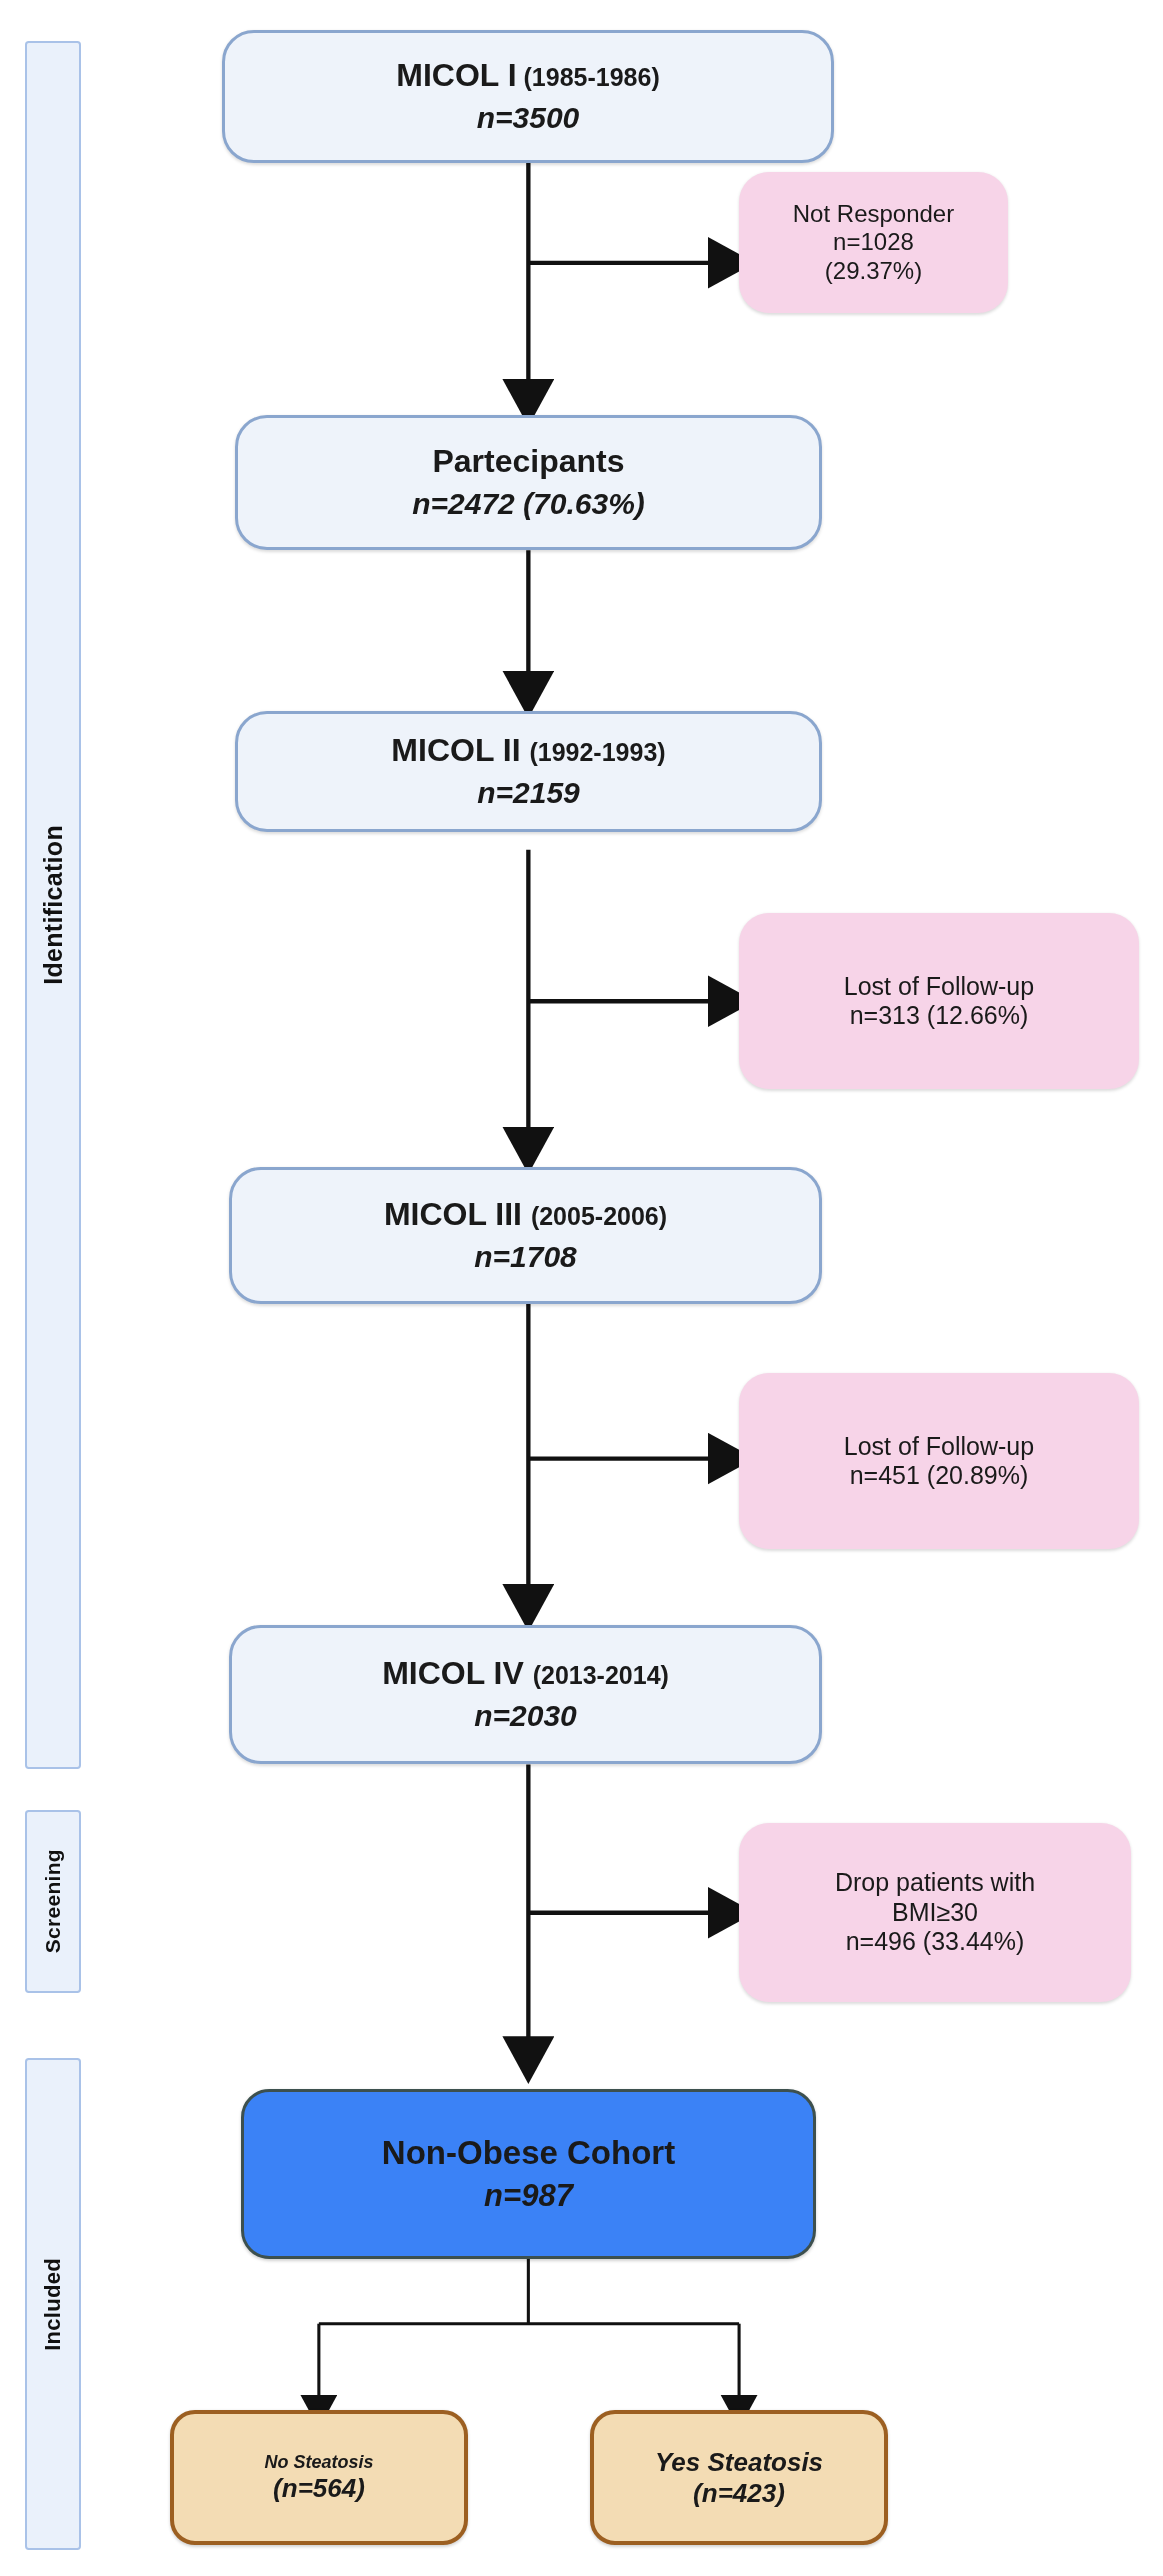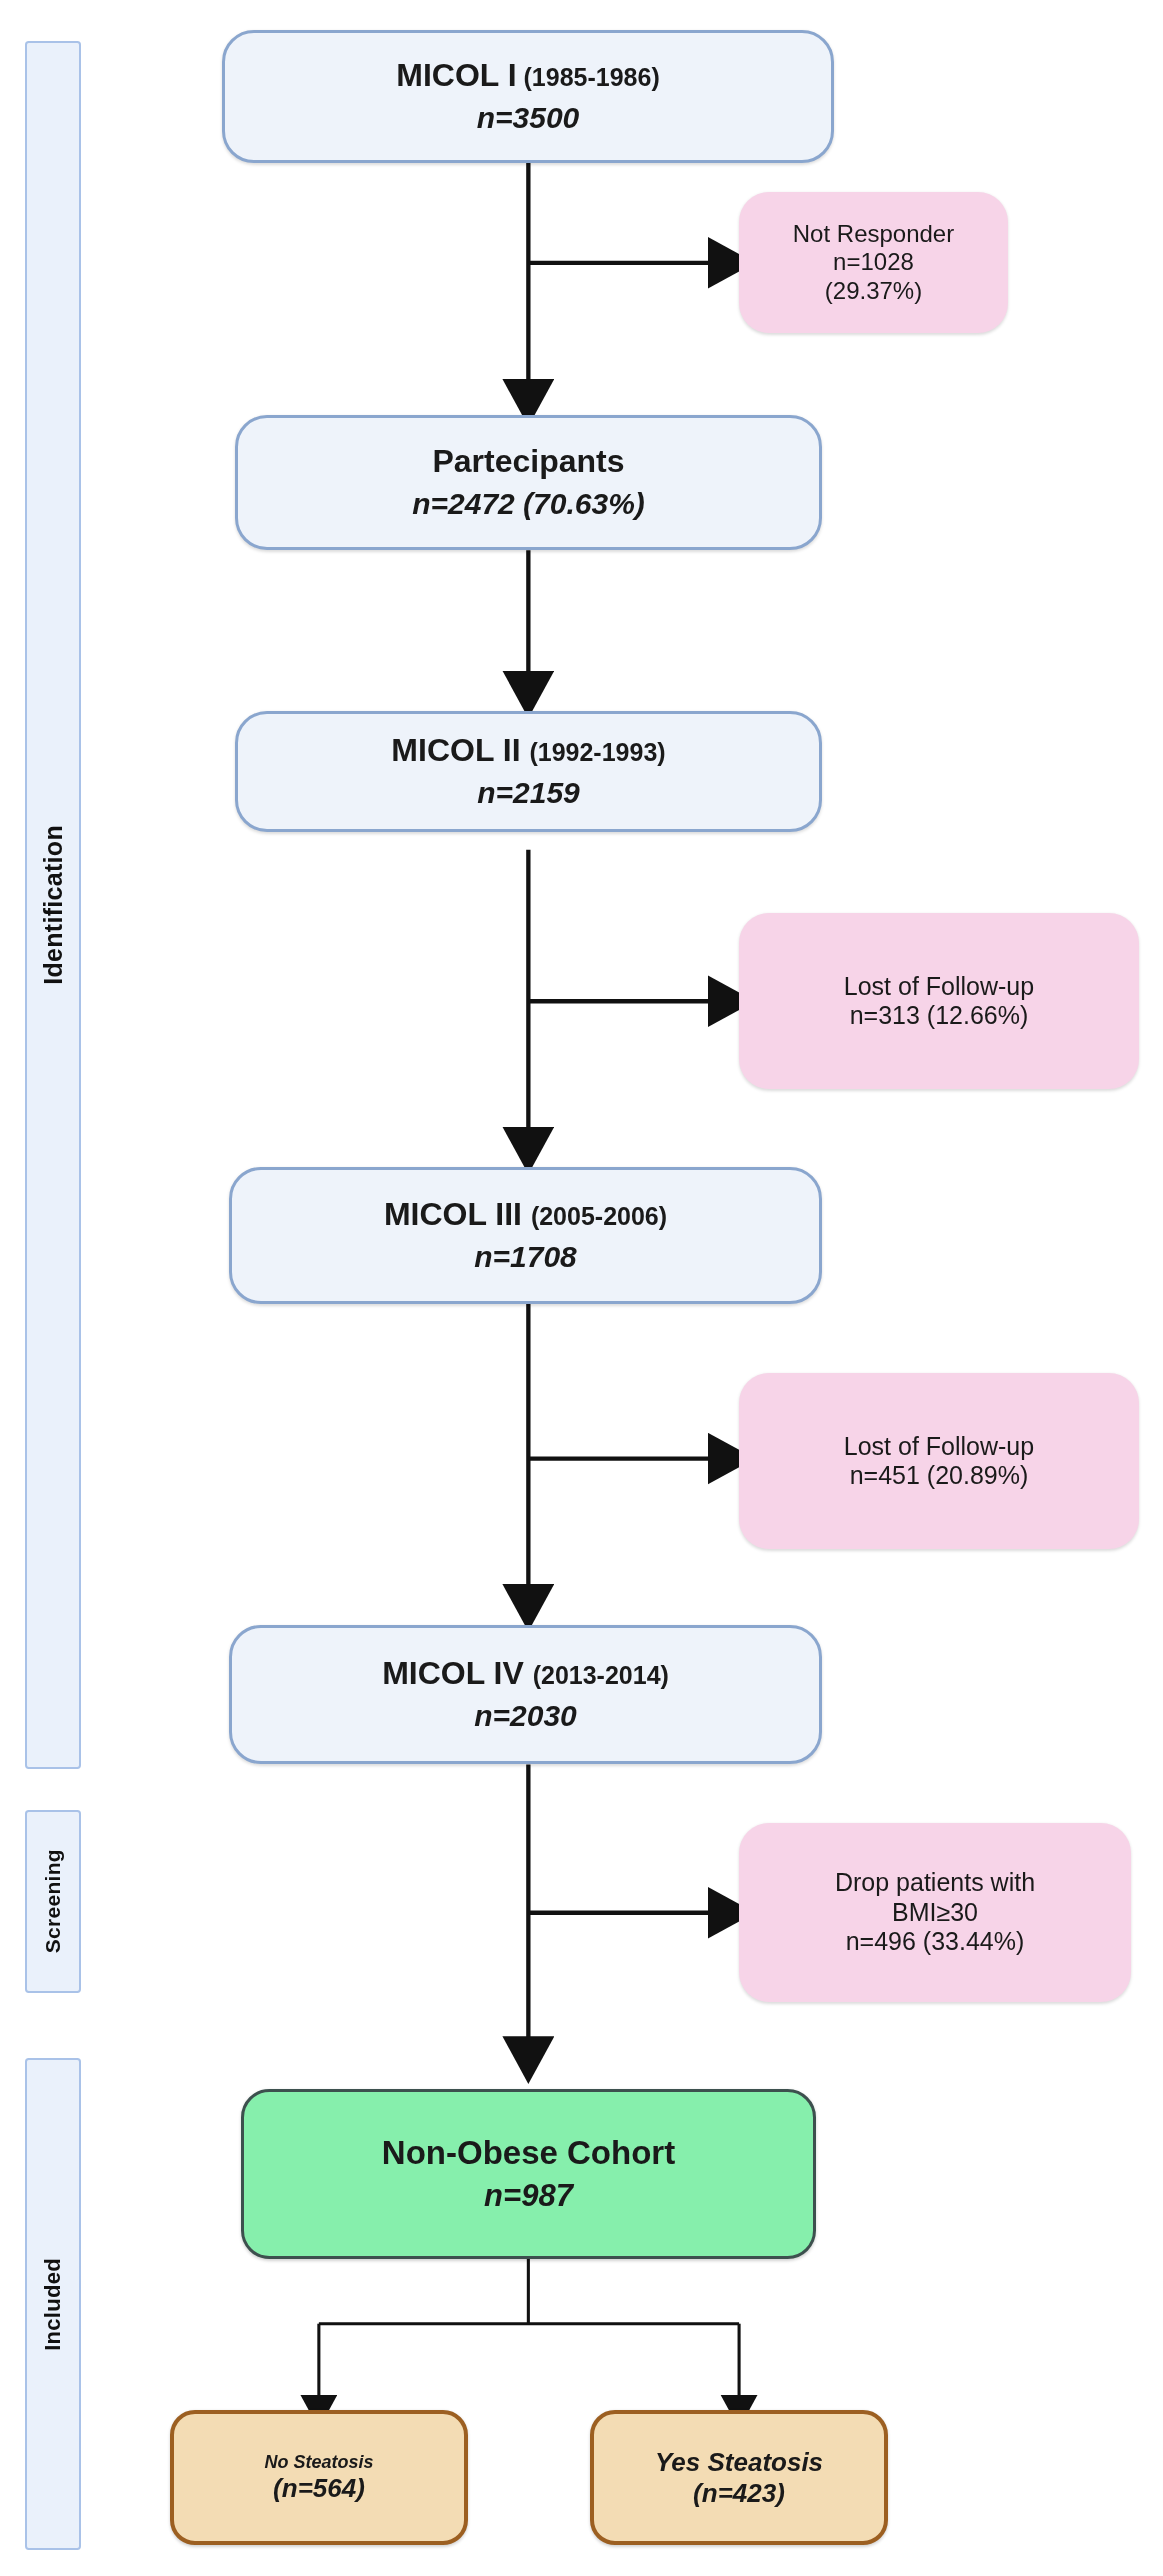--- a/index.html
+++ b/index.html
@@ -54,21 +54,21 @@
     box-shadow:0 1.9px 3.1px rgba(0,0,0,0.14);
   }
   .node.pink{
     background:#f7d4e8;
     border:3.7px solid #a8partial;
     border-radius:30px;
     box-shadow:0 1.9px 3.1px rgba(0,0,0,0.14);
   }
   .node.pink{ border-color:#a8246b; }
   .node.green{
-    background:#86efac;
+    background:#3b82f6;
     border:3.7px solid #3d504e;
     border-radius:28.4px;
     box-shadow:0 1.9px 3.1px rgba(0,0,0,0.18);
   }
   .node.tan{
     background:#f3dcb4;
     border:4.3px solid #9c5f21;
     border-radius:25px;
     box-shadow:0 1.9px 3.1px rgba(0,0,0,0.18);
   }
@@ -129,21 +129,21 @@
     <span class="phase-label" style="font-size:22px;">Included</span>
   </div>
 
   <div class="node blue" style="left:222px; top:30px; width:612px; height:133px;">
     <span class="l1" style="font-size:32px;">
       <span class="ttl-bold">MICOL I</span><span class="sub-reg" style="font-size:25px;font-weight:bold;">&nbsp;</span><span class="ttl-bold" style="font-size:25px;margin-top:37px;">(1985-1986)</span>
     </span>
     <span class="l2 ttl-bi" style="font-size:30px;margin-top:5px;">n=3500</span>
   </div>
 
-  <div class="node pink" style="left:739px; top:192px; width:269px; height:141px;">
+  <div class="node pink" style="left:739px; top:172px; width:269px; height:141px;">
     <span class="l1" style="font-size:24px;">Not Responder</span>
     <span class="l2" style="font-size:24px;">n=1028</span>
     <span class="l3" style="font-size:24px;">(29.37%)</span>
   </div>
 
   <div class="node blue" style="left:235px; top:415px; width:587px; height:135px;">
     <span class="l1 ttl-bold" style="font-size:32px;">Partecipants</span>
     <span class="l2 ttl-bi" style="font-size:30px;margin-top:5px;">n=2472 (70.63%)</span>
   </div>
 

